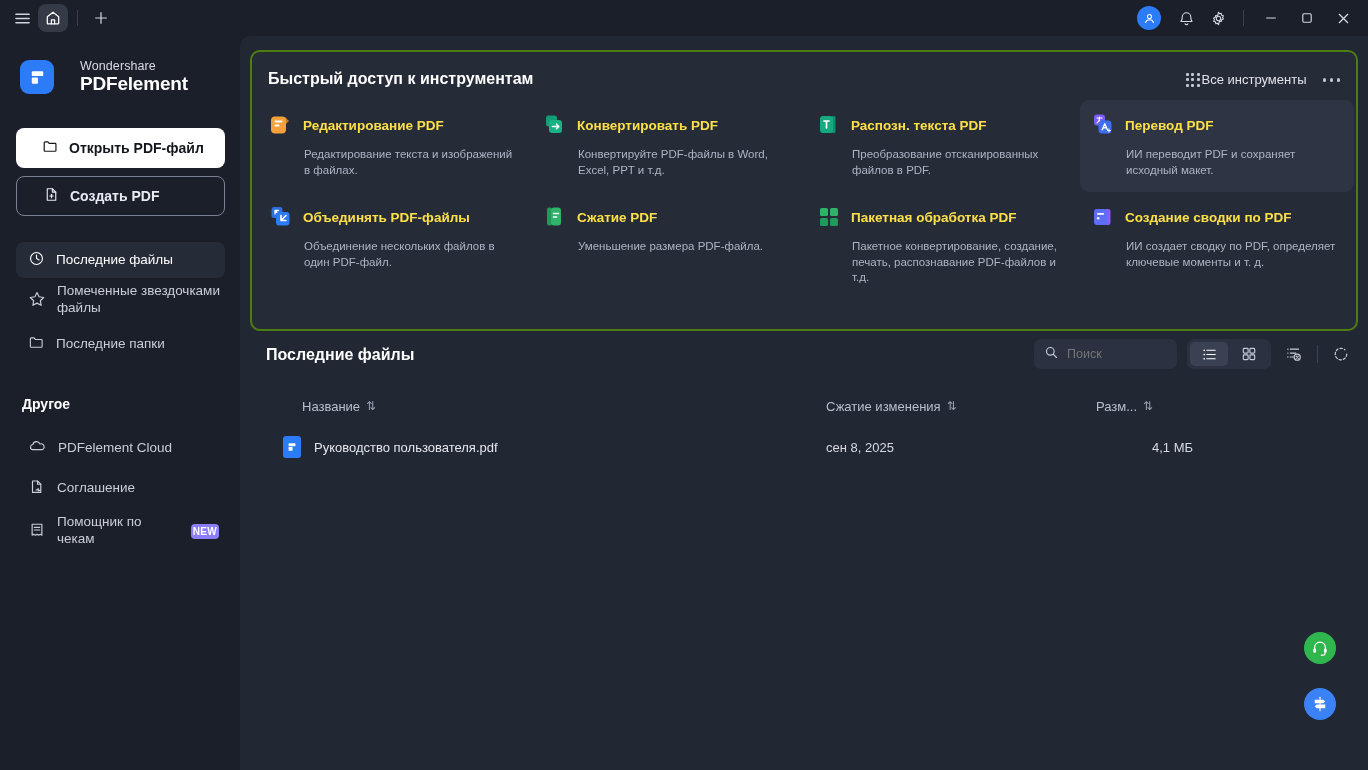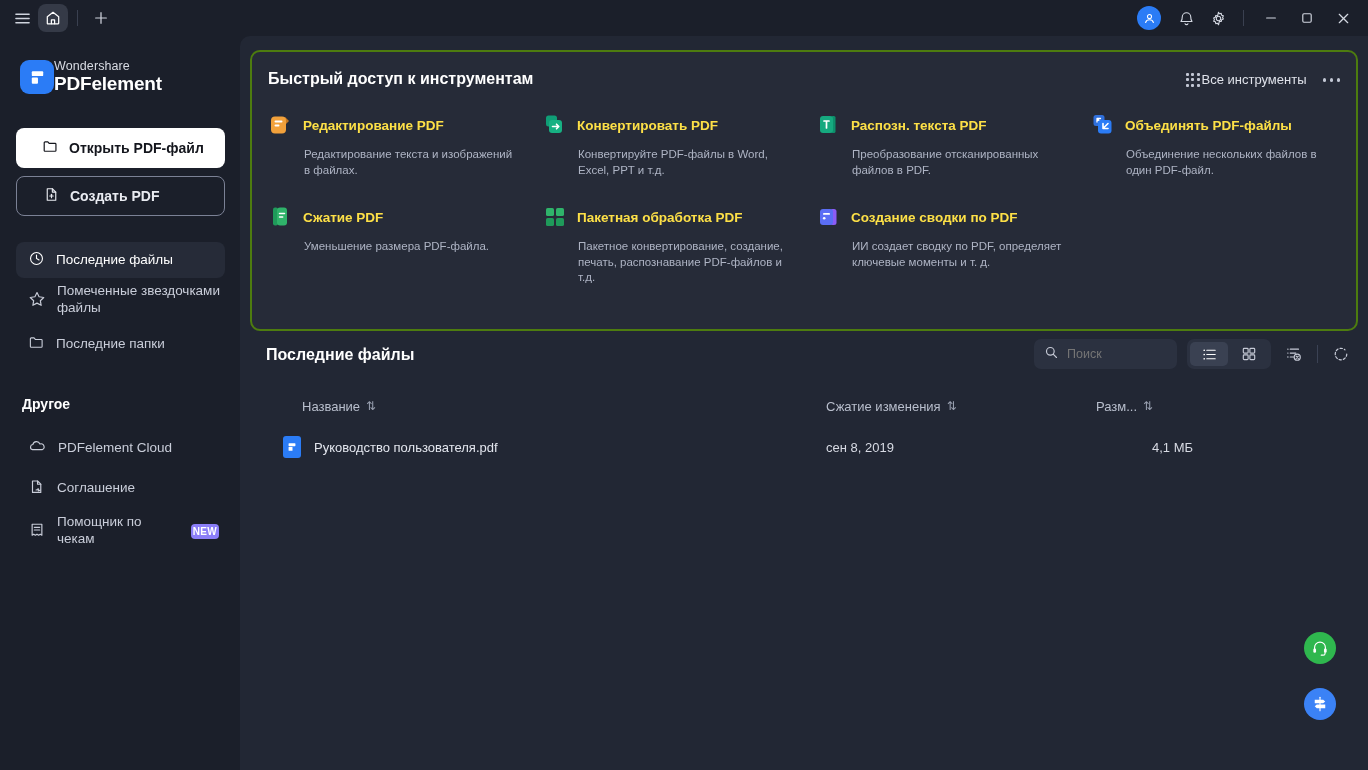--- a/index.html
+++ b/index.html
@@ -42,21 +42,21 @@
   .win-btn {
     width: 34px; height: 30px; display: flex; align-items: center; justify-content: center;
     color: #d4d8e2;
   }
 
   
   .sidebar {
     position: absolute; top: 36px; left: 0; width: 240px; height: 734px;
     background: #1b1f2a;
   }
-  .brand { display: flex; align-items: center; gap: 0; padding: 24px 0 0 20px; }
+  .brand { display: flex; align-items: center; gap: 26px; padding: 24px 0 0 20px; }
   .brand-logo {
     width: 34px; height: 34px; border-radius: 9px; background: #2b7cf6;
     display: flex; align-items: center; justify-content: center;
   }
   .brand-txt { line-height: 1.05; }
   .brand-sub { font-size: 12.5px; color: #d8dbe3; letter-spacing: .1px; }
   .brand-name { font-size: 19px; font-weight: bold; color: #ffffff; letter-spacing: -.2px; }
 
   .btn-primary {
     position: absolute; left: 16px; top: 92px; width: 209px; height: 40px;
@@ -421,20 +421,35 @@
               <rect x="15" y="4" width="4.5" height="17" rx="1.6" fill="#0d8f6b"></rect>
               <rect x="4" y="4" width="13" height="17" rx="3" fill="#16a97f"></rect>
               <path d="M8 9h5M10.5 9v7" stroke="#ffffff" stroke-width="1.7" stroke-linecap="round"></path>
             </svg>
           </span>
           <span class="tool-title">Распозн. текста PDF</span>
         </div>
         <div class="tool-desc">Преобразование отсканированных файлов в PDF.</div>
       </div>
 
+      <div class="tool-card highlight">
+        <div class="tool-top">
+          <span class="ic">
+            <svg width="26" height="26" viewBox="0 0 26 26">
+              <rect x="4" y="2.5" width="11" height="11" rx="3" fill="#7b5cf0"></rect>
+              <path d="M7 6h5M9.5 5v1.2c0 2-1 3.6-2.3 4.6M9 8.2c.8 1.3 1.9 2.1 3 2.6" stroke="#ffffff" stroke-width="1.2" fill="none" stroke-linecap="round"></path>
+              <rect x="8.5" y="8.5" width="13" height="13" rx="3.5" fill="#3f6ff0"></rect>
+              <path d="M12.2 17.8l2.6-6 2.6 6M13.1 15.8h3.4" stroke="#ffffff" stroke-width="1.4" fill="none" stroke-linecap="round" stroke-linejoin="round"></path>
+              <path d="M19 17v3M17.5 18.5h3" stroke="#ffffff" stroke-width="1.1" stroke-linecap="round"></path>
+            </svg>
+          </span>
+          <span class="tool-title">Перевод PDF</span>
+        </div>
+        <div class="tool-desc">ИИ переводит PDF и сохраняет исходный макет.</div>
+      </div>
 
       <div class="tool-card">
         <div class="tool-top">
           <span class="ic">
             <svg width="26" height="26" viewBox="0 0 26 26">
               <rect x="3.5" y="3" width="11" height="11" rx="2.5" fill="#2f6fdb"></rect>
               <path d="M7 6.5l3.5 3.5M10.5 6.5h-3.5v3.5" stroke="#ffffff" stroke-width="1.3" fill="none" stroke-linecap="round" stroke-linejoin="round"></path>
               <rect x="8" y="8" width="13.5" height="13.5" rx="3" fill="#2b7cf6"></rect>
               <path d="M18 11.5l-5 5M13 11.5h5v5" stroke="#ffffff" stroke-width="1.6" fill="none" stroke-linecap="round" stroke-linejoin="round" transform="rotate(180 15.5 14)"></path>
             </svg>
@@ -564,21 +579,21 @@
     <div class="trow">
       <div class="td-name">
         <span class="pdf-chip">
           <svg width="12" height="12" viewBox="0 0 14 14">
             <rect x="3" y="2.6" width="8" height="3.4" rx=".7" fill="#ffffff"></rect>
             <rect x="3" y="7" width="4.6" height="4.4" rx=".7" fill="#ffffff"></rect>
           </svg>
         </span>
         <span>Руководство пользователя.pdf</span>
       </div>
-      <div class="td-time">сен 8, 2019</div>
+      <div class="td-time">сен 8, 2025</div>
       <div class="td-size">4,1 МБ</div>
     </div>
   </div>
 
   <div class="fab fab-support">
     <svg width="18" height="18" viewBox="0 0 20 20" fill="none" stroke="#ffffff" stroke-width="1.3" stroke-linecap="round" stroke-linejoin="round">
       <path d="M4 11V9.4a6 6 0 0 1 12 0V11"></path>
       <rect x="2.6" y="10.6" width="3" height="4.6" rx="1.4" fill="#ffffff" stroke="none"></rect>
       <rect x="14.4" y="10.6" width="3" height="4.6" rx="1.4" fill="#ffffff" stroke="none"></rect>
       <path d="M15.6 15.2v.8a2 2 0 0 1-2 2h-2.2"></path>

